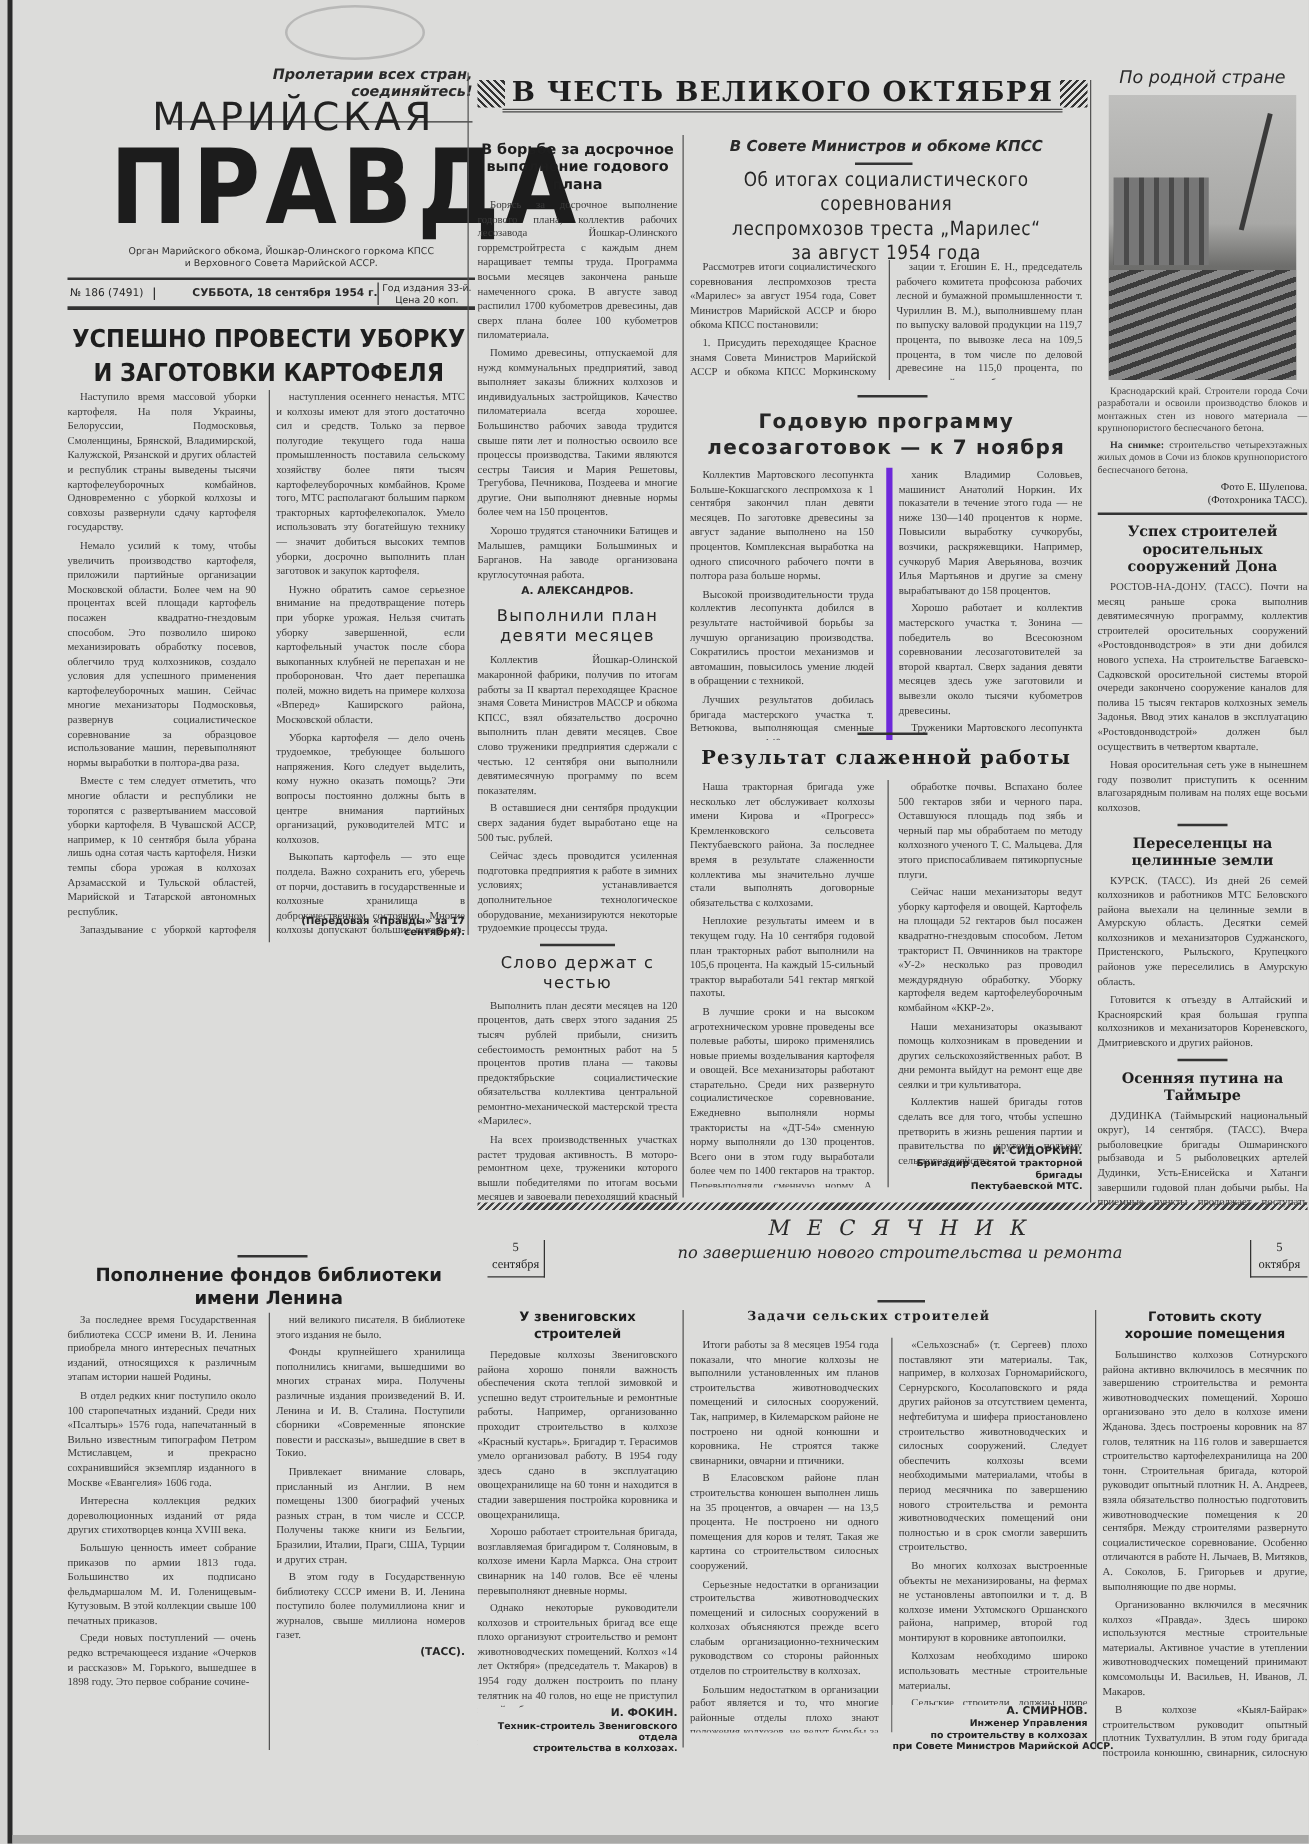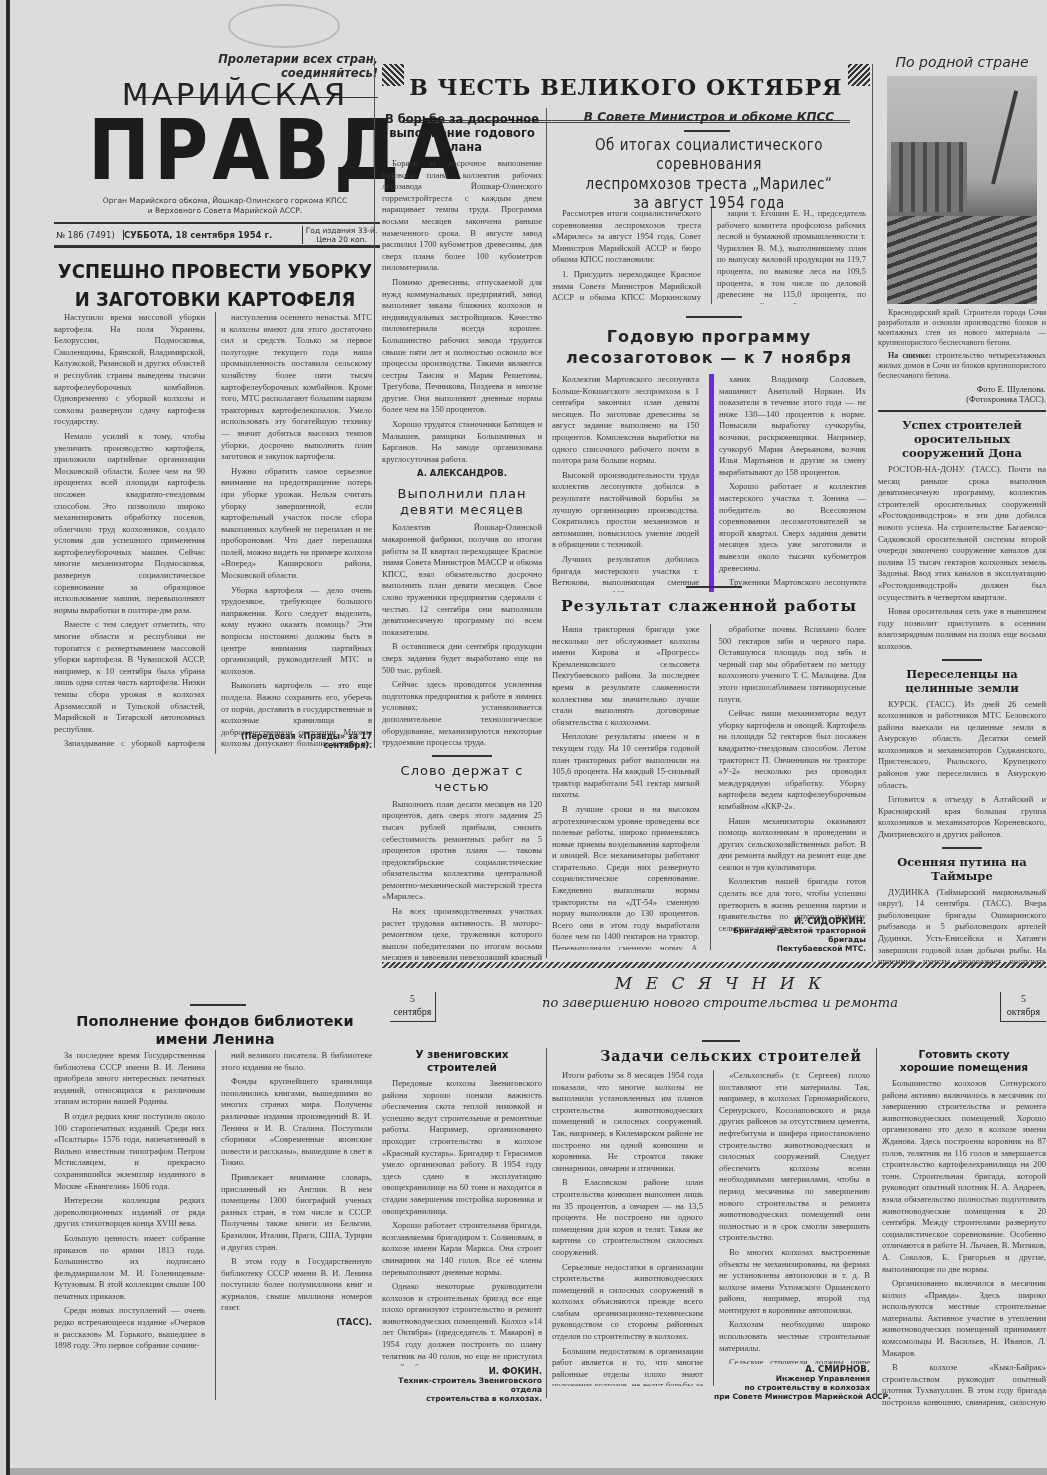--- a/index.html
+++ b/index.html
@@ -32,29 +32,29 @@
   <div class="abs" style="left:218px;top:4px;width:112px;height:44px;border:2px solid #9a9a9a;border-radius:50%;opacity:.55"></div>
   <div class="abs" style="left:128px;top:52px;width:240px;font-family:'DejaVu Sans',sans-serif;font-style:italic;font-weight:bold;font-size:11.5px;color:#2a2a2a;text-align:right;border-bottom:1px solid #333;padding-bottom:17px">Пролетарии всех стран, соединяйтесь!</div>
   <div class="abs" style="left:80px;top:76px;width:290px;font-family:'DejaVu Sans',sans-serif;font-size:31px;letter-spacing:3px;color:#222;text-align:center">МАРИЙСКАЯ</div>
   <div class="abs" style="left:78px;top:110px;width:296px;font-family:'DejaVu Sans',sans-serif;font-weight:bold;font-size:74px;line-height:80px;letter-spacing:4px;color:#1c1c1c;text-align:center;transform:scaleY(1.12)">ПРАВДА</div>
   <div class="abs" style="left:60px;top:196px;width:310px;font-family:'DejaVu Sans',sans-serif;font-size:7.5px;line-height:10px;text-align:center;color:#333">
     <div>Орган Марийского обкома, Йошкар-Олинского горкома КПСС</div>
     <div>и Верховного Совета Марийской АССР.</div>
   </div>
   <div class="abs" style="left:44px;top:222px;width:326px;height:26px;border-top:2px solid #333;border-bottom:3px solid #333;display:flex;align-items:center;font-family:'DejaVu Sans',sans-serif;font-size:8.5px;color:#2a2a2a">
     <div style="width:70px;border-right:1px solid #333;padding-left:2px">№ 186 (7491)</div>
-    <div style="flex:1;text-align:left;font-weight:bold">СУББОТА, 18 сентября 1954 г.</div>
+    <div style="flex:1;text-align:right;font-weight:bold">СУББОТА, 18 сентября 1954 г.</div>
     <div style="width:78px;border-left:1px solid #333;text-align:center;font-size:7.5px;line-height:9px">
       <div>Год издания 33-й.</div>
       <div>Цена 20 коп.</div>
     </div>
   </div>
 
   <div class="abs" style="left:372px;top:64px;width:22px;height:22px;background:repeating-linear-gradient(45deg,#333 0 2px,transparent 2px 4px)"></div>
-  <div class="abs" style="left:392px;top:74px;width:448px;font-family:'DejaVu Serif',serif;font-weight:bold;font-size:22px;letter-spacing:1px;color:#1e1e1e;text-align:center;border-bottom:3px double #444;padding-bottom:20px">В ЧЕСТЬ ВЕЛИКОГО ОКТЯБРЯ</div>
+  <div class="abs" style="left:392px;top:61px;width:448px;font-family:'DejaVu Serif',serif;font-weight:bold;font-size:22px;letter-spacing:1px;color:#1e1e1e;text-align:center;border-bottom:3px double #444;padding-bottom:0">В ЧЕСТЬ ВЕЛИКОГО ОКТЯБРЯ</div>
   <div class="abs" style="left:838px;top:64px;width:22px;height:22px;background:repeating-linear-gradient(-45deg,#333 0 2px,transparent 2px 4px)"></div>
 
   <div class="vrule" style="left:364px;top:58px;height:690px"></div>
   <div class="vrule" style="left:536px;top:108px;height:850px"></div>
   <div class="vrule" style="left:862px;top:64px;height:898px"></div>
 
   <div class="abs hd-sans" style="left:40px;top:260px;width:330px;font-size:18px;line-height:25px;transform:scaleY(1.1)">
     <div>УСПЕШНО ПРОВЕСТИ УБОРКУ</div>
     <div>И ЗАГОТОВКИ КАРТОФЕЛЯ</div>
   </div>
@@ -238,21 +238,21 @@
       <p>Не лучше обстоит дело и в колхозе имени Ракина. Здесь третий год строится свинарник.</p>
 
     </div>
   </div>
   <div class="abs" style="left:372px;top:1366px;width:160px;background:#dcdcda">
     <div class="sig">И. ФОКИН.</div>
     <div class="sig" style="font-size:7.5px">Техник-строитель Звениговского отдела</div>
     <div class="sig" style="font-size:7.5px">строительства в колхозах.</div>
   </div>
 
-  <div class="abs hd-serif" style="left:560px;top:1048px;width:322px;font-size:14px;letter-spacing:1px">Задачи сельских строителей</div>
+  <div class="abs hd-serif" style="left:524px;top:1048px;width:322px;font-size:10px;letter-spacing:1px">Задачи сельских строителей</div>
   <div class="abs cols2 body-text" style="left:542px;top:1070px;width:318px;height:316px;overflow:hidden">
     <div>
       <p>Итоги работы за 8 месяцев 1954 года показали, что многие колхозы не выполнили установленных им планов строительства животноводческих помещений и силосных сооружений. Так, например, в Килемарском районе не построено ни одной конюшни и коровника. Не строятся также свинарники, овчарни и птичники.</p>
       <p>В Еласовском районе план строительства конюшен выполнен лишь на 35 процентов, а овчарен — на 13,5 процента. Не построено ни одного помещения для коров и телят. Такая же картина со строительством силосных сооружений.</p>
       <p>Серьезные недостатки в организации строительства животноводческих помещений и силосных сооружений в колхозах объясняются прежде всего слабым организационно-техническим руководством со стороны районных отделов по строительству в колхозах.</p>
       <p>Большим недостатком в организации работ является и то, что многие районные отделы плохо знают положения колхозов, не ведут борьбы за выполнение планов строительства.</p>
 
     </div>
     <div style="border-left:1px solid #555;padding-left:5px">
       <p>«Сельхозснаб» (т. Сергеев) плохо поставляют эти материалы. Так, например, в колхозах Горномарийского, Сернурского, Косолаповского и ряда других районов за отсутствием цемента, нефтебитума и шифера приостановлено строительство животноводческих и силосных сооружений. Следует обеспечить колхозы всеми необходимыми материалами, чтобы в период месячника по завершению нового строительства и ремонта животноводческих помещений они полностью и в срок смогли завершить строительство.</p>

